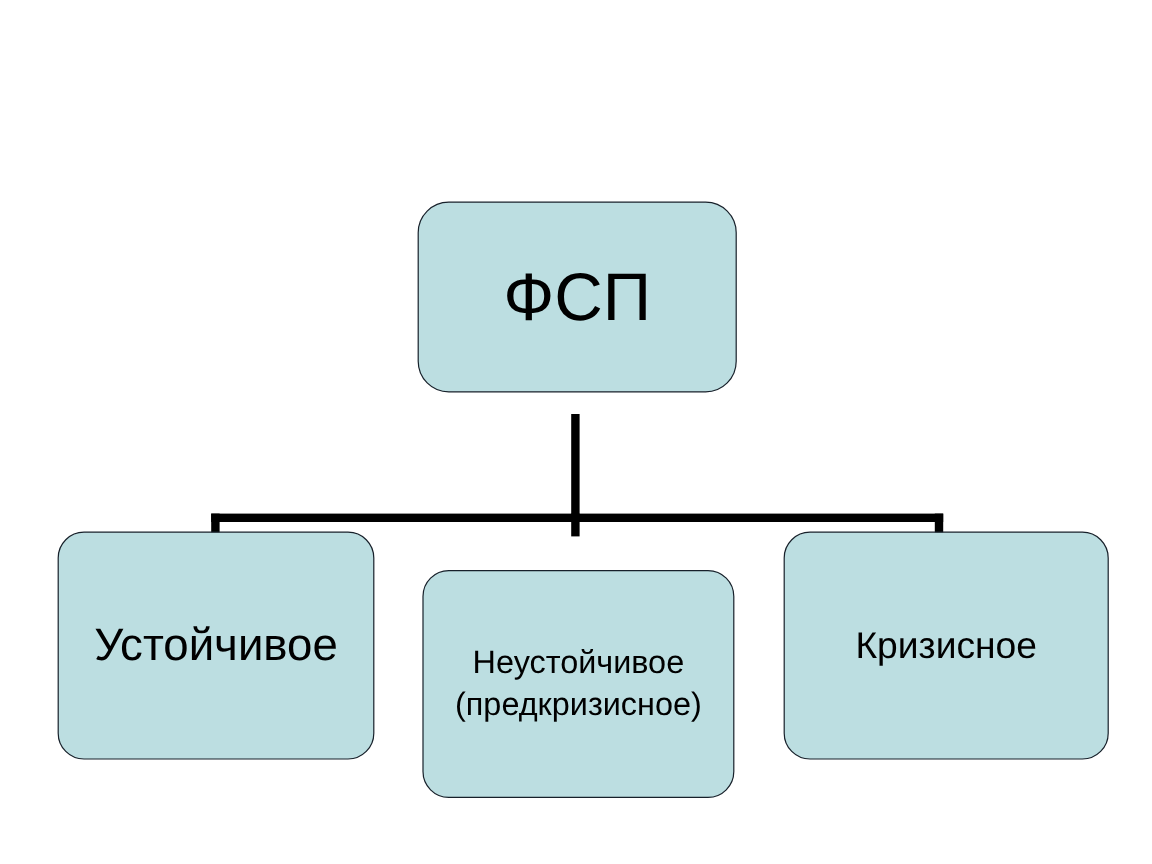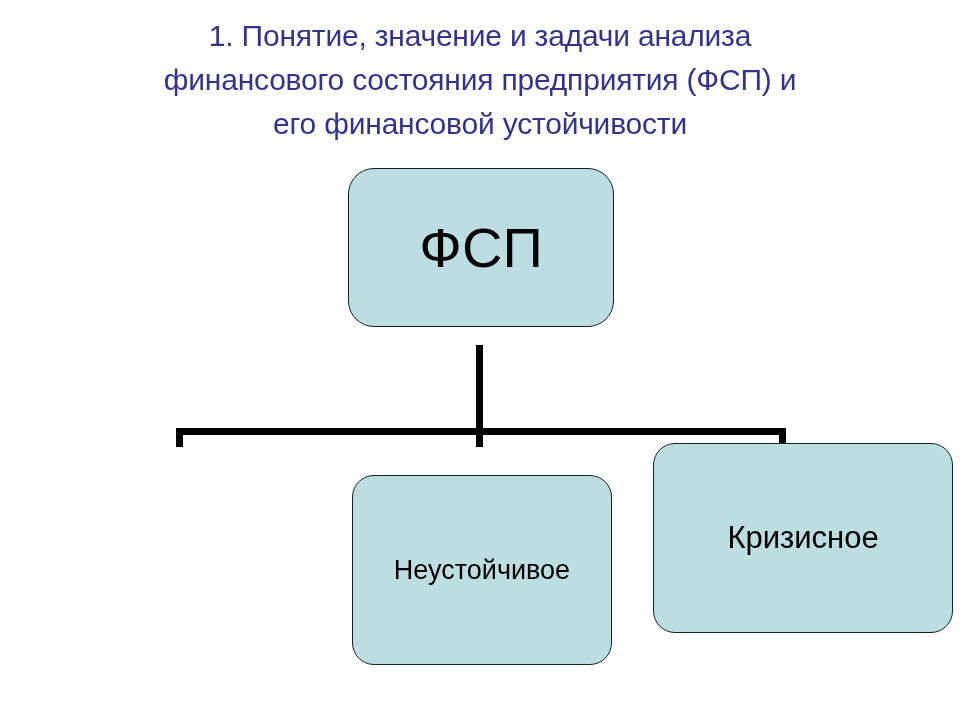--- a/index.html
+++ b/index.html
@@ -91,21 +91,21 @@
     margin-top: 32px;
   }
   #node-unstable .label {
     font-size: 27px;
     line-height: 1.28;
   }
 
   #node-crisis {
     left: 653px;
     top: 443px;
-    width: 300px;
+    width: 271px;
     height: 190px;
   }
   #node-crisis .label {
     font-size: 31px;
   }
 
   
   .conn {
     position: absolute;
     background: #000000;
@@ -144,40 +144,39 @@
     top: 428px;
     width: 7px;
     height: 19px;
   }
 </style>
 </head>
 <body>
 
 <div id="slide">
 
-  <div id="title">
-    <span class="tline">1. Понятие, значение и задачи анализа</span>
-    <span class="tline">финансового состояния предприятия (ФСП) и</span>
-    <span class="tline">его финансовой устойчивости</span>
-  </div>
 
   <div class="conn" id="conn-trunk"></div>
   <div class="conn" id="conn-bar"></div>
   <div class="conn" id="conn-drop-left"></div>
   <div class="conn" id="conn-drop-center"></div>
   <div class="conn" id="conn-drop-right"></div>
 
   <div class="node" id="node-fsp">
     <span class="label">ФСП</span>
   </div>
 
+  <div class="node" id="node-stable">
+    <span class="label">Устойчивое</span>
+  </div>
 
   <div class="node" id="node-unstable">
     <span class="label">
       <span>Неустойчивое</span><br>
+      <span>(предкризисное)</span>
     </span>
   </div>
 
   <div class="node" id="node-crisis">
     <span class="label">Кризисное</span>
   </div>
 
 </div>
 
 </body></html>

